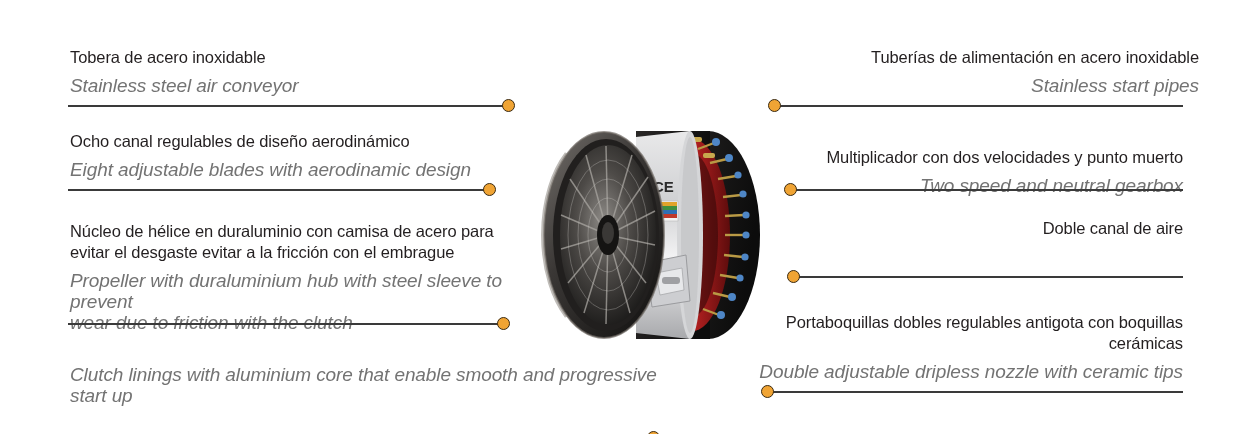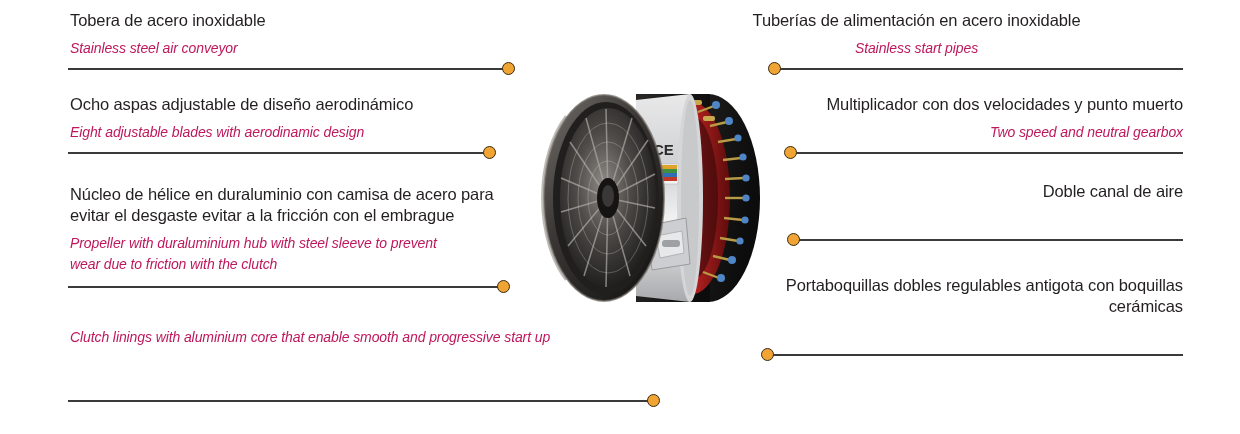--- a/index.html
+++ b/index.html
@@ -12,20 +12,21 @@
     height: 434px;
     position: relative;
     overflow: hidden;
     font-family: "Liberation Sans", sans-serif;
     color: #231f20;
   }
 
   #page-root {
     position: absolute;
     inset: 0;
+    margin-top: 37px;
   }
 
   
   .callout {
     position: absolute;
     box-sizing: border-box;
   }
   .callout.left  { text-align: left; }
   .callout.right { text-align: right; }
 
@@ -34,23 +35,23 @@
     font-style: normal;
     font-size: 16.5px;
     line-height: 21px;
     color: #231f20;
     white-space: pre-line;
     letter-spacing: -0.1px;
   }
   .label-en {
     font-family: "Liberation Sans", sans-serif;
     font-style: italic;
-    font-size: 14px;
+    font-size: 19px;
     line-height: 21px;
-    color: #be185d;
+    color: #737373;
     white-space: pre-line;
     margin-top: 7px;
     letter-spacing: -0.1px;
   }
 
   
   .leader {
     position: absolute;
     height: 14px;
   }
@@ -93,21 +94,21 @@
   <div class="callout left" style="left:70px; top:10px; width:460px;">
     <div class="label-es">Tobera de acero inoxidable</div>
     <div class="label-en">Stainless steel air conveyor</div>
   </div>
   <div class="leader left" style="left:68px; top:62px; width:446px;">
     <div class="rule"></div>
     <div class="dot"></div>
   </div>
 
   <div class="callout left" style="left:70px; top:94px; width:460px;">
-    <div class="label-es">Ocho aspas adjustable de diseño aerodinámico</div>
+    <div class="label-es">Ocho canal regulables de diseño aerodinámico</div>
     <div class="label-en">Eight adjustable blades with aerodinamic design</div>
   </div>
   <div class="leader left" style="left:68px; top:146px; width:427px;">
     <div class="rule"></div>
     <div class="dot"></div>
   </div>
 
   <div class="callout left" style="left:70px; top:184px; width:470px;">
     <div class="label-es">Núcleo de hélice en duraluminio con camisa de acero para
 evitar el desgaste evitar a la fricción con el embrague</div>
@@ -120,49 +121,50 @@
   </div>
 
   <div class="callout left" style="left:70px; top:320px; width:600px;">
     <div class="label-en">Clutch linings with aluminium core that enable smooth and progressive start up</div>
   </div>
   <div class="leader left" style="left:68px; top:394px; width:591px;">
     <div class="rule"></div>
     <div class="dot"></div>
   </div>
 
-  <div class="callout right" style="left:685px; top:10px; width:463px;text-align:center;">
+  <div class="callout right" style="left:736px; top:10px; width:463px;">
     <div class="label-es">Tuberías de alimentación en acero inoxidable</div>
     <div class="label-en">Stainless start pipes</div>
   </div>
   <div class="leader right" style="left:769px; top:62px; width:414px;">
     <div class="rule"></div>
     <div class="dot"></div>
   </div>
 
-  <div class="callout right" style="left:720px; top:94px; width:463px;text-align:right;">
+  <div class="callout right" style="left:720px; top:110px; width:463px;text-align:right;">
     <div class="label-es">Multiplicador con dos velocidades y punto muerto</div>
     <div class="label-en">Two speed and neutral gearbox</div>
   </div>
   <div class="leader right" style="left:785px; top:146px; width:398px;">
     <div class="rule"></div>
     <div class="dot"></div>
   </div>
 
   <div class="callout right" style="left:720px; top:181px; width:463px;text-align:right;">
     <div class="label-es">Doble canal de aire</div>
   </div>
   <div class="leader right" style="left:788px; top:233px; width:395px;">
     <div class="rule"></div>
     <div class="dot"></div>
   </div>
 
   <div class="callout right" style="left:720px; top:275px; width:463px;text-align:right;">
     <div class="label-es">Portaboquillas dobles regulables antigota con boquillas
 cerámicas</div>
+    <div class="label-en">Double adjustable dripless nozzle with ceramic tips</div>
   </div>
   <div class="leader right" style="left:762px; top:348px; width:421px;">
     <div class="rule"></div>
     <div class="dot"></div>
   </div>
 
   <div id="product-photo">
     <svg width="224" height="228" viewBox="0 0 224 228" xmlns="http://www.w3.org/2000/svg">
       <defs>
         <linearGradient id="gMetal" x1="0" y1="0" x2="0" y2="1">

